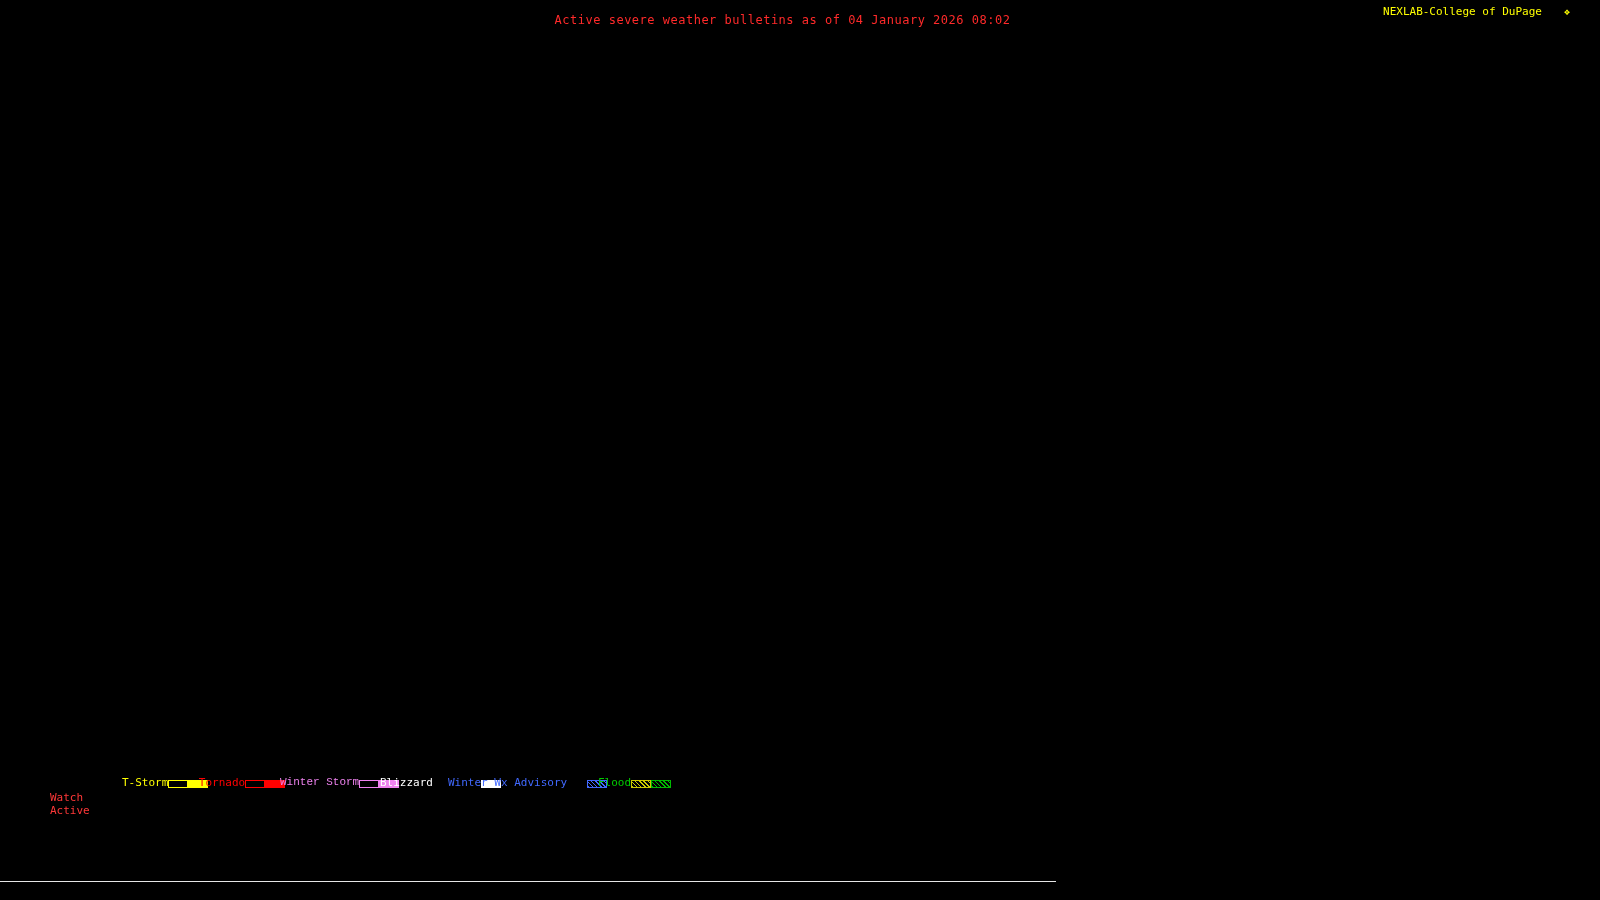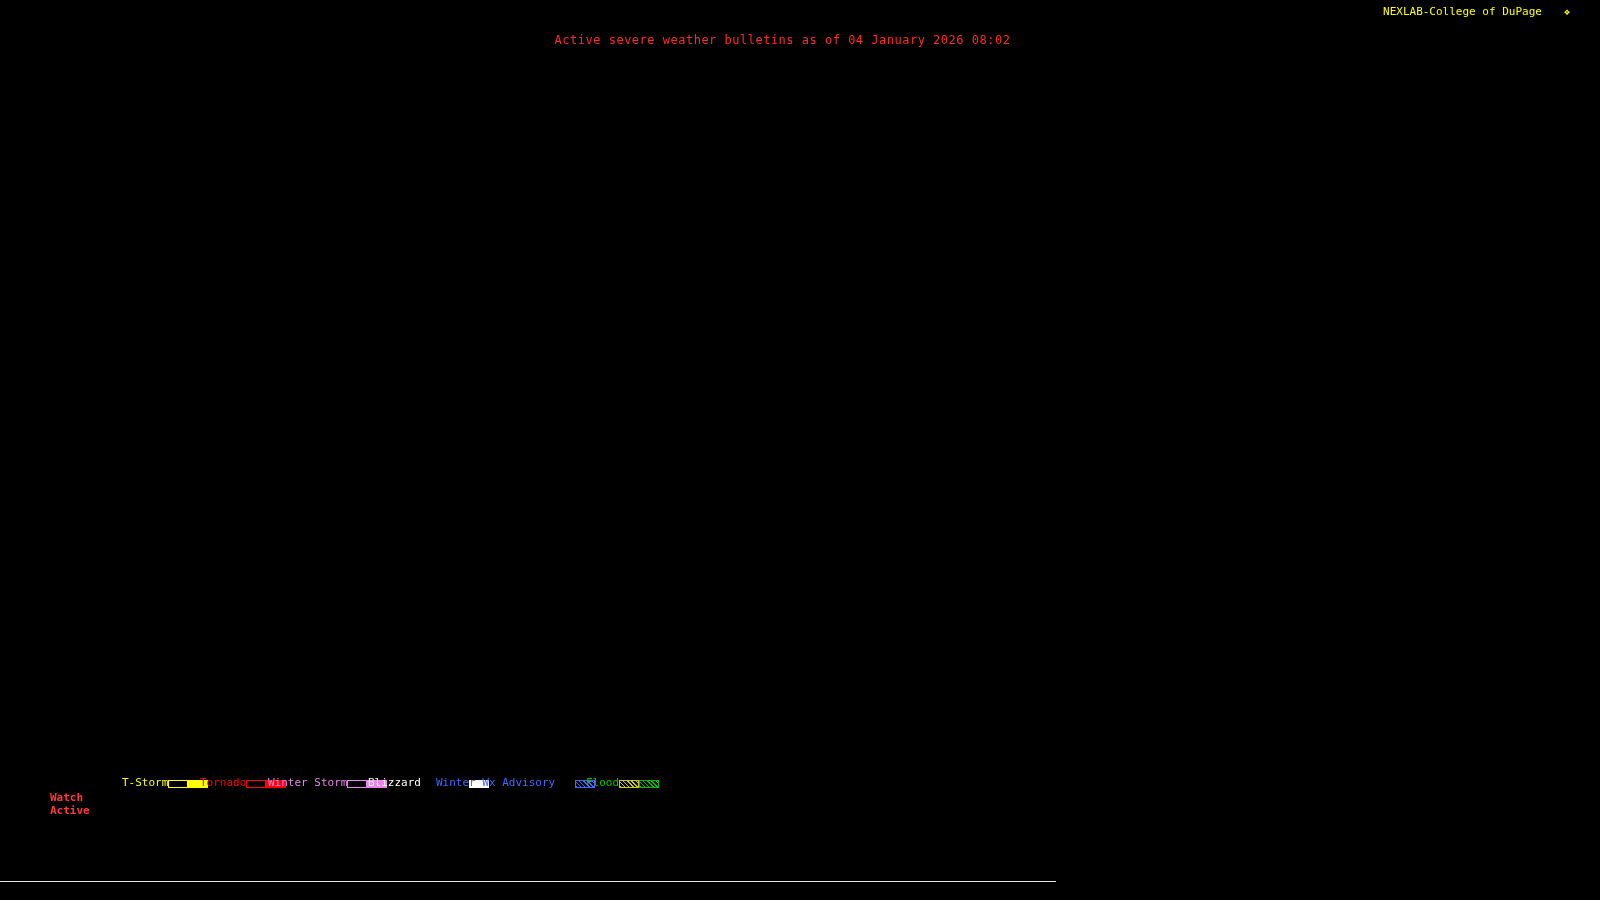--- a/index.html
+++ b/index.html
@@ -9,21 +9,21 @@
     overflow: hidden;
   }
   body {
     position: relative;
     font-family: "DejaVu Sans Mono", "Liberation Mono", monospace;
   }
 
   
   .title {
     position: absolute;
-    top: 33px; left: 0;
+    top: 13px; left: 0;
     width: 1565px;
     text-align: center;
     font-size: 12px;
     letter-spacing: 0.5px;
     color: var(--c, #f33);
   }
 
   
   .brand {
     position: absolute;
@@ -64,21 +64,20 @@
     align-items: flex-start;
     font-size: 11px;
     z-index: 2;
   }
   .rowlabels { width: 58px; display: flex; flex-direction: column; }
   .rowlabels .spacer { height: 15px; }
   .rowlabels .rlabel {
     height: 13px; line-height: 13px;
     color: var(--c, #f33);
     white-space: nowrap;
-    font-weight: bold;
   }
   .col { display: flex; flex-direction: row; align-items: center; }
   .col .clabel {
     height: 15px; line-height: 13px;
     color: var(--c, #fff);
     white-space: nowrap;
   }
   .swatch-row { height: 13px; display: flex; align-items: center; }
   .swatch { width: 20px; height: 8px; }
   .swatch.hollow {
@@ -91,22 +90,22 @@
   }
   .swatch.hatch {
     border: 1px solid var(--c, #fff);
     background: repeating-linear-gradient(45deg,
       var(--c, #fff) 0, var(--c, #fff) 1px,
       transparent 1px, transparent 3px);
   }
   .swatch.none { visibility: hidden; }
 
   .col-tstorm  { margin-left: 14px; width: 60px; }
-  .col-tornado { margin-left: 18px; width: 60px; }
-  .col-wstorm  { margin-left: 8px;  width: 96px; }
+  .col-tornado { margin-left: 30px; width: 60px; justify-content: center; }
+  .col-wstorm  { margin-left: 8px;  width: 96px; font-family: Liberation Mono, monospace; }
   .col-blizz   { margin-left: 4px;  width: 64px; gap: 14px; }
   .col-wwa     { margin-left: 4px;  width: 136px; }
   .col-flood   { margin-left: 14px; width: 56px; justify-content: space-between; }
 </style>
 </head>
 <body>
 
 <div class="map-area"></div>
 <div class="map-bottom-line"></div>
 

